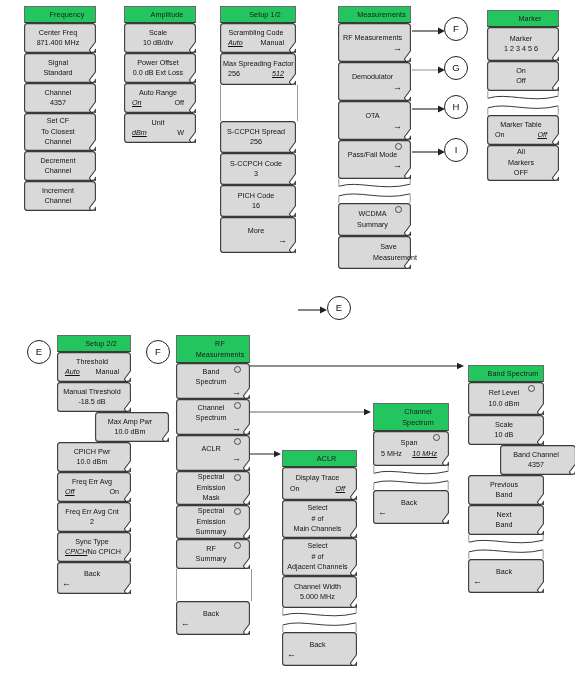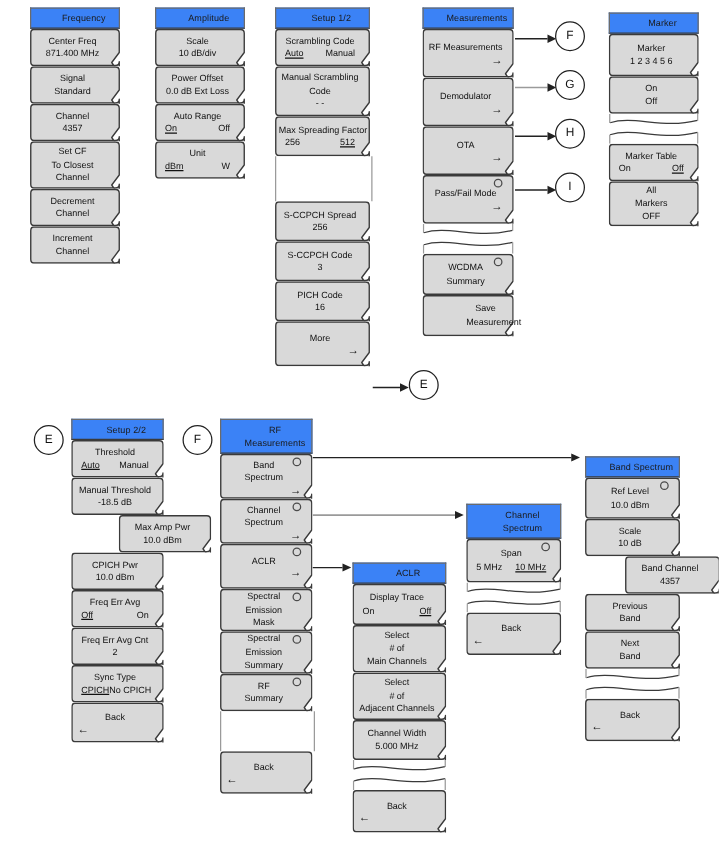--- a/index.html
+++ b/index.html
@@ -5,21 +5,21 @@
   html,body{margin:0;padding:0;background:#ffffff;}
   body{
     width:575px;height:693px;position:relative;overflow:hidden;
     font-family:"Liberation Sans","DejaVu Sans",sans-serif;
     color:#1a1a1a;
     -webkit-font-smoothing:antialiased;
   }
   .menu{position:absolute;}
   
   .mkey-title{
-    background:#3b82f6;
+    background:#22c55e;
     border:1px solid #6b6b6b;
     border-bottom:1px solid #3a3a3a;
     text-align:center;
     font-size:7.2px;
     letter-spacing:.1px;
     line-height:11px;
     padding:2px 3px 2px 17px;
     box-sizing:border-box;
     position:relative;
   }
@@ -38,21 +38,21 @@
   .mkey .txt{
     position:relative;
     z-index:2;
     padding:0 7px 0 3px;
     display:flex;flex-direction:column;justify-content:center;
     height:100%;
     box-sizing:border-box;
   }
   .mkey .txt .ln{display:block;white-space:nowrap;}
   .mkey .txt .ln.two{display:flex;justify-content:space-between;padding:0 5px;}
-  .u{text-decoration:underline;text-underline-offset:1px;}
+  .u{text-decoration:underline;text-underline-offset:1px;font-style:italic;}
   .arrow-r{font-size:9px;line-height:8px;text-align:right;padding-right:2px;}
   .arrow-l{font-size:9px;line-height:8px;text-align:left;padding-left:2px;}
   .dot{
     position:absolute;right:9px;top:3px;width:5px;height:5px;
     border:1px solid #4a4a4a;border-radius:50%;z-index:3;background:transparent;
   }
   
   .blank{position:relative;box-sizing:border-box;}
   .blank .sides{position:absolute;left:0;top:0;width:100%;height:100%;
      border-left:1px solid #9a9a9a;border-right:1px solid #9a9a9a;}
@@ -186,30 +186,20 @@
      <path d="M 3 0.6 L 72.4 0.6 Q 75.4 0.6 75.4 3.6 L 75.4 19 L 69.4 27 L 75.4 36 L 75.4 26.4 Q 75.4 29.4 72.4 29.4 L 3 29.4 Q 0.6 29.4 0.6 26.4 L 0.6 3.6 Q 0.6 0.6 3 0.6 Z" fill="#d9d9d9" stroke="#3a3a3a" stroke-width="1.1" stroke-linejoin="round"></path>
    </svg>
         <div class="txt">
           <span class="ln">Scrambling Code</span>
           <span class="ln two">
        <span class="u">Auto</span>
        <span class="">Manual</span>
      </span>
         </div>
       </div>
-      <div class="mkey" style="height: 40px; width: 76px;">
-        <svg class="shape" width="76" height="40" viewBox="0 0 76 40" preserveAspectRatio="none">
-     <path d="M 3 0.6 L 72.4 0.6 Q 75.4 0.6 75.4 3.6 L 75.4 29 L 69.4 37 L 75.4 46 L 75.4 36.4 Q 75.4 39.4 72.4 39.4 L 3 39.4 Q 0.6 39.4 0.6 36.4 L 0.6 3.6 Q 0.6 0.6 3 0.6 Z" fill="#d9d9d9" stroke="#3a3a3a" stroke-width="1.1" stroke-linejoin="round"></path>
-   </svg>
-        <div class="txt">
-          <span class="ln">Manual Scrambling</span>
-          <span class="ln">Code</span>
-          <span class="ln">- -</span>
-        </div>
-      </div>
       <div class="mkey" style="height: 32px; width: 76px;">
         <svg class="shape" width="76" height="32" viewBox="0 0 76 32" preserveAspectRatio="none">
      <path d="M 3 0.6 L 72.4 0.6 Q 75.4 0.6 75.4 3.6 L 75.4 21 L 69.4 29 L 75.4 38 L 75.4 28.4 Q 75.4 31.4 72.4 31.4 L 3 31.4 Q 0.6 31.4 0.6 28.4 L 0.6 3.6 Q 0.6 0.6 3 0.6 Z" fill="#d9d9d9" stroke="#3a3a3a" stroke-width="1.1" stroke-linejoin="round"></path>
    </svg>
         <div class="txt">
           <span class="ln">Max Spreading Factor</span>
           <span class="ln two">
        <span class="">256</span>
        <span class="u">512</span>
      </span>

